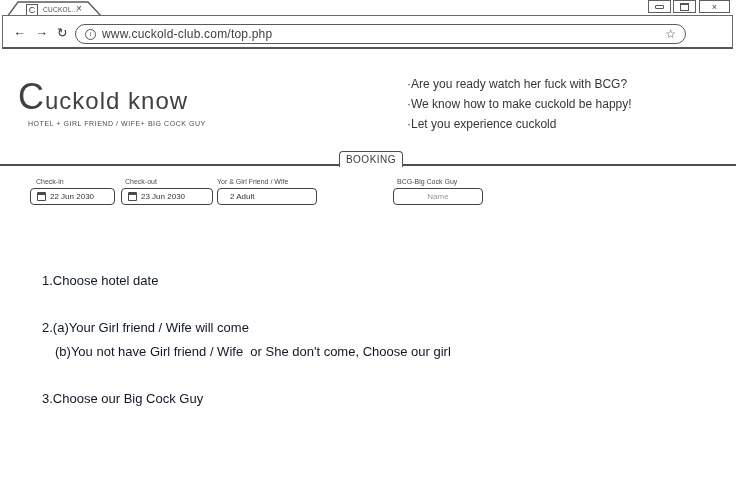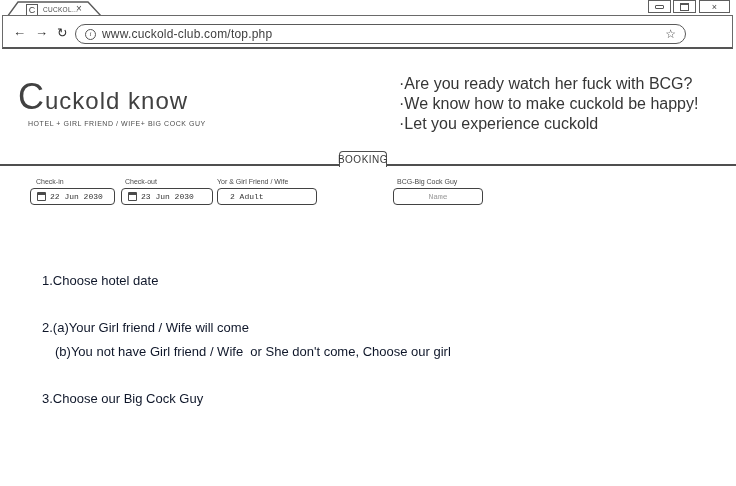--- a/index.html
+++ b/index.html
@@ -39,32 +39,32 @@
     font-family:"Liberation Serif", serif; font-style:italic; flex:0 0 auto; }
   .url-text { font-size:12px; color:#3f3f3f; letter-spacing:.2px; }
   .star { margin-left:auto; font-size:12px; color:#4a4a4a; }
   
   .logo { position:absolute; left:18px; top:76px; font-weight:300; color:#414141;
     letter-spacing:1px; font-size:24px; white-space:nowrap; }
   .logo .initial { font-size:36px; }
   .tagline { position:absolute; left:28px; top:120px; font-size:7px;
     letter-spacing:.55px; color:#4d4d4d; white-space:nowrap; }
   .bullets { position:absolute; left:399px; top:74px; width:320px; }
-  .bullet-line { font-size:16px; line-height:20px; color:#363636; white-space:nowrap; }
+  .bullet-line { font-size:12px; line-height:20px; color:#363636; white-space:nowrap;margin-left:8px; }
   
   .rule { position:absolute; left:0; top:164px; width:736px; border-top:2px solid #4f4f4f; }
-  .booking-tab { position:absolute; left:339px; top:151px; width:48px; height:16px;
+  .booking-tab { position:absolute; left:339px; top:151px; width:64px; height:16px;
     background:#fff; border:1.5px solid #4f4f4f; border-bottom:none;
     border-radius:4px 4px 0 0; z-index:2;
     display:flex; align-items:center; justify-content:center;
     font-size:10px; letter-spacing:.5px; color:#3a3a3a; }
   
   .field-label { position:absolute; top:178px; font-size:7px; color:#4a4a4a; white-space:nowrap; }
   .field-box { position:absolute; top:188px; height:17px; border:1.5px solid #424242;
-    border-radius:4px; background:#fff; display:flex; align-items:center; padding:0 4px;font-family:Liberation Mono, monospace; }
+    border-radius:4px; background:#fff; display:flex; align-items:center; padding:0 4px; }
   .cal-icon { width:9px; height:9px; border:1px solid #4a4a4a; border-top:3px solid #4a4a4a;
     border-radius:1px; margin:0 4px 0 2px; flex:0 0 auto; }
   .field-box input { border:none; outline:none; width:100%; font-family:inherit;
     font-size:8px; color:#333; background:transparent; }
   .field-box input::placeholder { color:#9a9a9a; }
   .lbl-1 { left:36px; }  .box-1 { left:30px;  width:85px; }
   .lbl-2 { left:125px; } .box-2 { left:121px; width:92px; }
   .lbl-3 { left:217px; } .box-3 { left:217px; width:100px; }
   .lbl-4 { left:397px; } .box-4 { left:393px; width:90px; }
   .box-3 input { padding-left:8px; }

